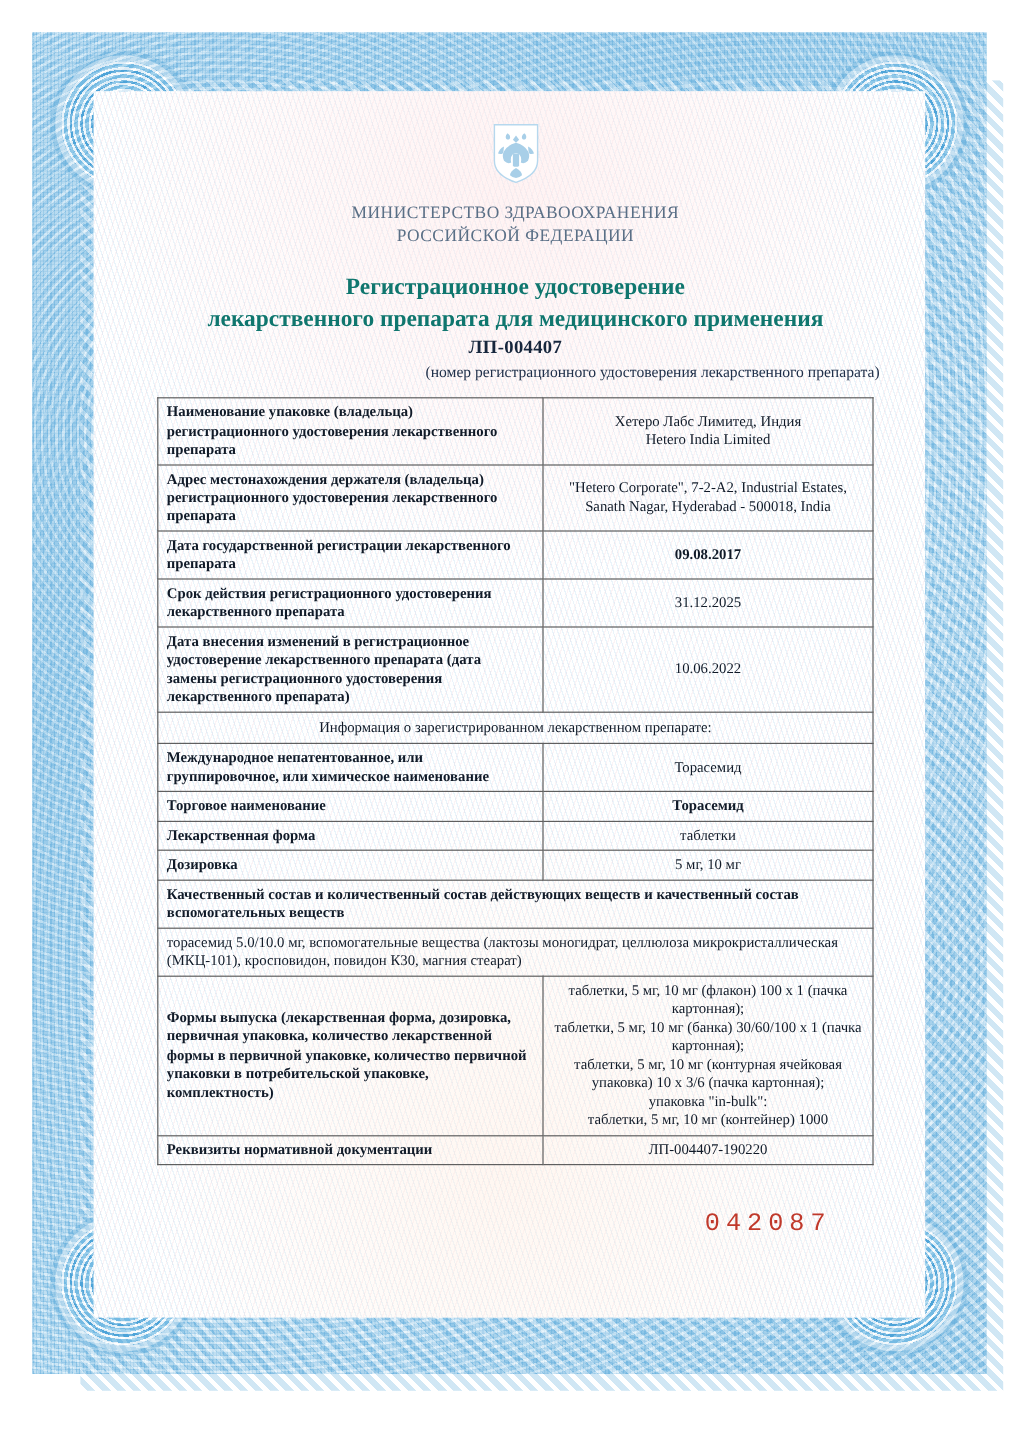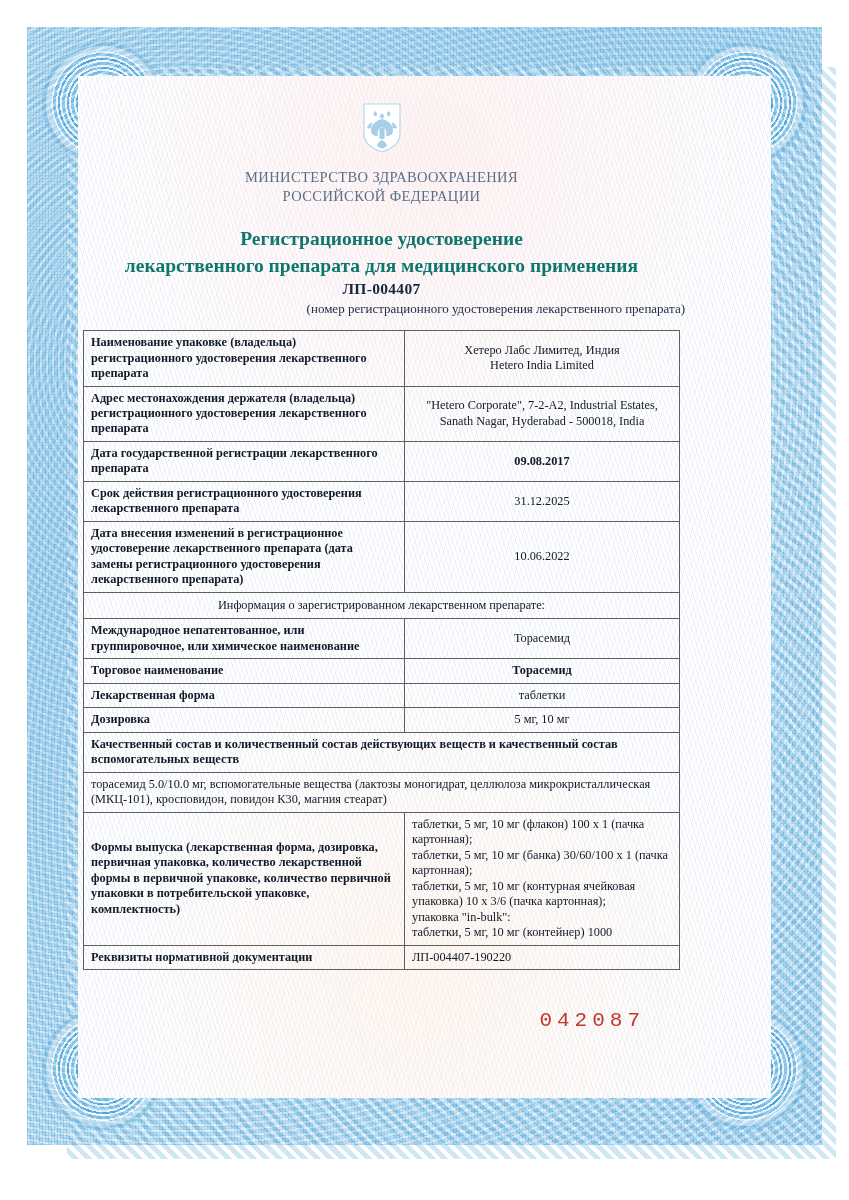--- a/index.html
+++ b/index.html
@@ -126,20 +126,21 @@
   .rosette.bl { left: 24px;  bottom: 24px; }
   .rosette.br { right: 24px; bottom: 24px; }
 
   
   .content {
     position: absolute;
     left: 78px;
     top: 76px;
     width: 607px;
     height: 1022px;
+    padding-left: 48px;
   }
 
   .emblem {
     width: 100%;
     text-align: center;
     padding-top: 26px;
   }
   .emblem svg { display: inline-block; }
 
   .ministry {
@@ -195,21 +196,21 @@
   }
   .tbl td.lbl {
     font-weight: bold;
     text-align: left;
     width: 306px;
   }
   .tbl td.val {
     text-align: center;
   }
   .tbl td.val-left {
-    text-align: left;
+    text-align: center;
     margin-left: 12px;
   }
   .tbl td.sep {
     text-align: center;
     font-weight: normal;
     padding: 5px 7px;
     margin-left: 20px;
   }
   .tbl td.full {
     font-weight: bold;

